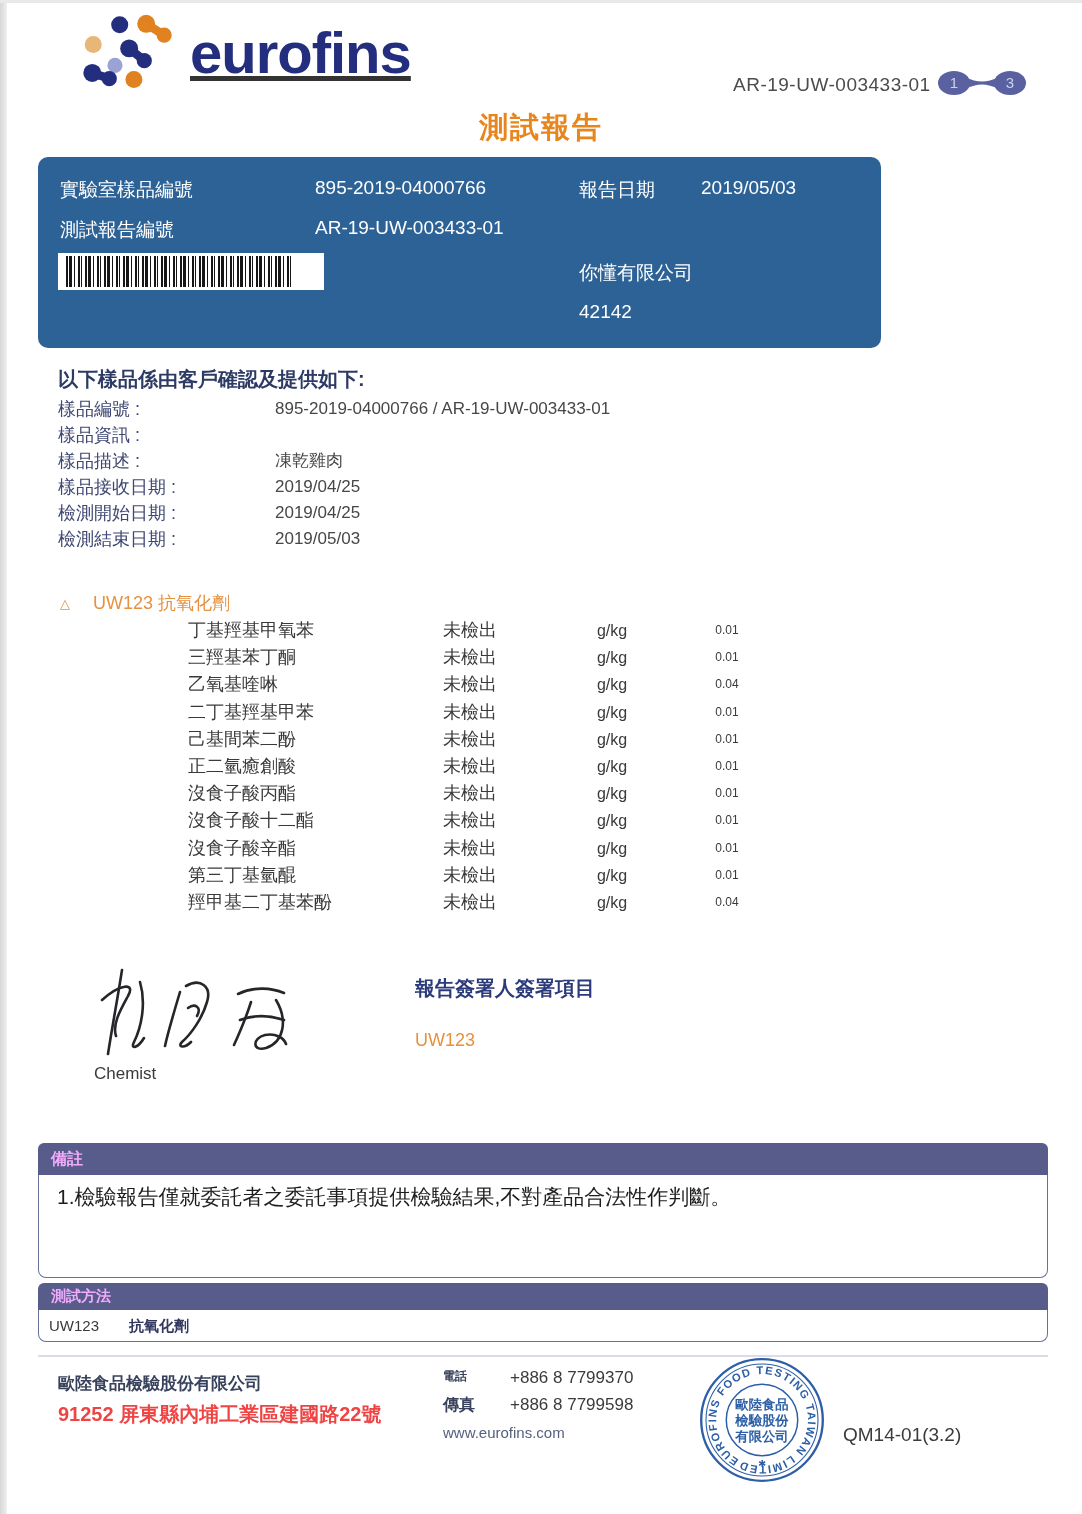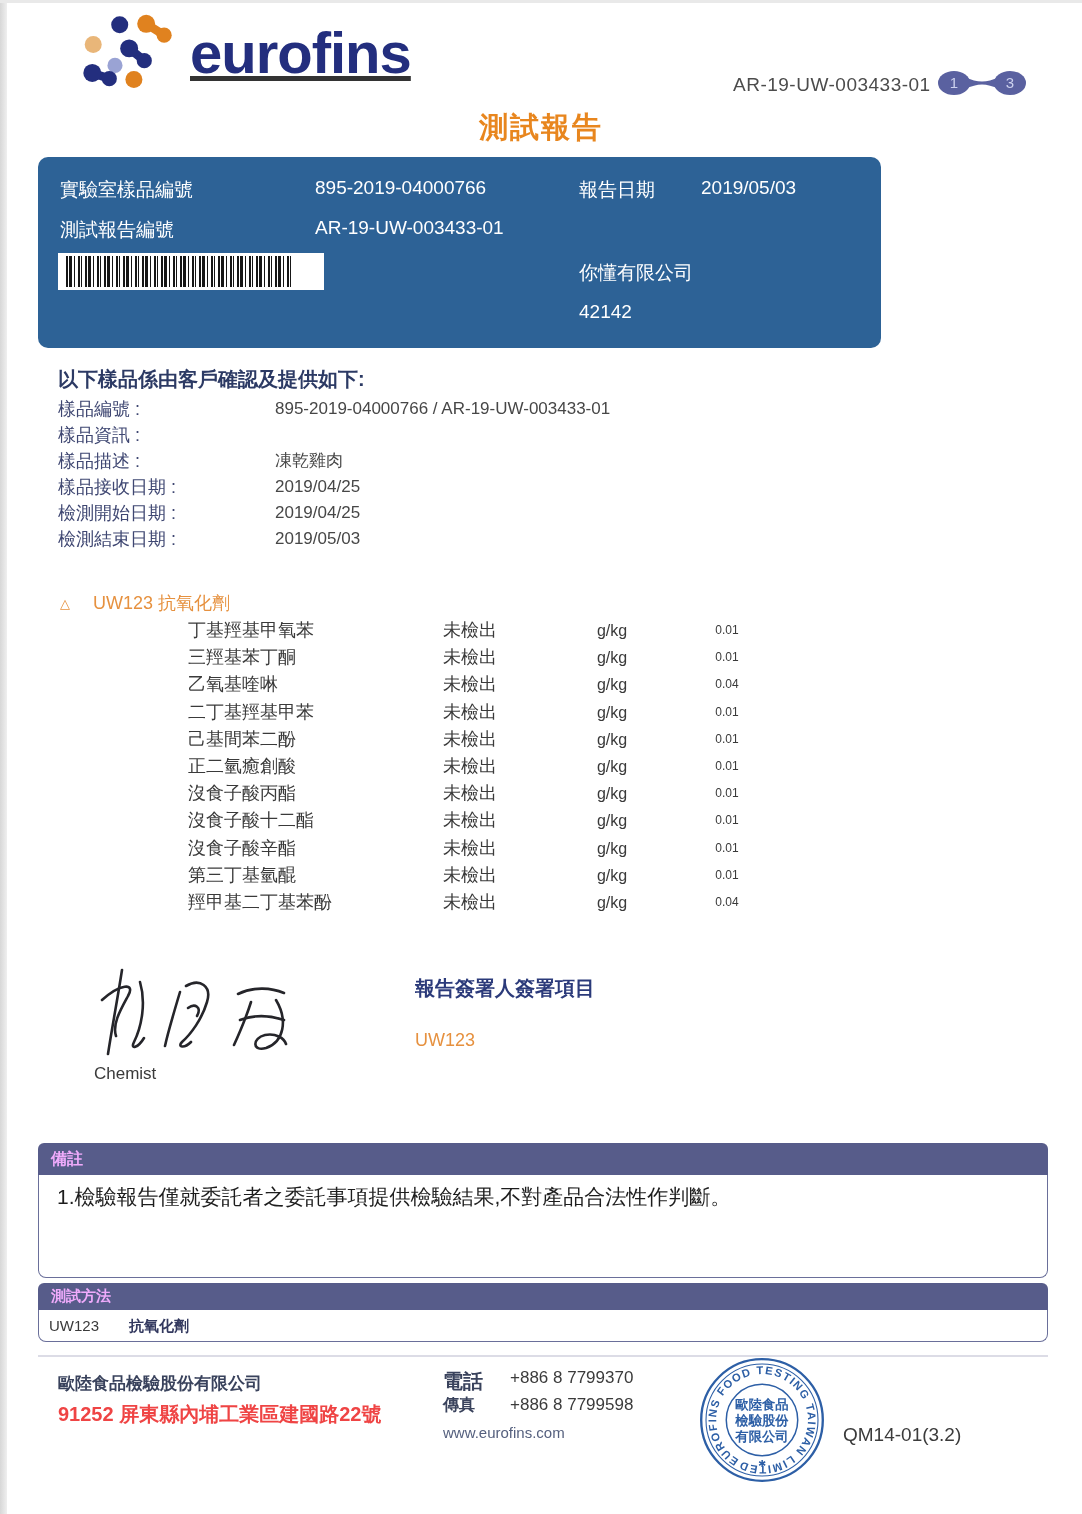--- a/index.html
+++ b/index.html
@@ -88,21 +88,21 @@
   .m-row{position:relative;height:31px;line-height:31px;}
   .m-row .m-code{position:absolute;left:10px;}
   .m-row .m-name{position:absolute;left:90px;font-weight:700;color:#33395f;}
   .m-row .m-desc{position:absolute;left:203px;white-space:nowrap;}
 
   .footer-divider{position:absolute;left:38px;top:1355px;width:1010px;height:2px;background:#dcdce6;}
 
   
   .f-company{position:absolute;left:58px;top:1372px;font-size:17px;font-weight:700;color:#39425c;}
   .f-address{position:absolute;left:58px;top:1401px;font-size:20px;font-weight:700;color:#ef4444;}
-  .f-phone-lbl{position:absolute;left:443px;top:1368px;font-size:20px;font-weight:700;color:#39425c;}
+  .f-phone-lbl{position:absolute;left:443px;top:1368px;font-size:12px;font-weight:700;color:#39425c;}
   .f-phone{position:absolute;left:510px;top:1368px;font-size:17px;color:#3b3b3b;}
   .f-fax-lbl{position:absolute;left:443px;top:1395px;font-size:16px;font-weight:700;color:#39425c;}
   .f-fax{position:absolute;left:510px;top:1395px;font-size:17px;color:#3b3b3b;}
   .f-web{position:absolute;left:443px;top:1424px;font-size:15px;color:#55607e;}
   .seal{position:absolute;left:698px;top:1356px;width:128px;height:128px;}
   .f-doccode{position:absolute;left:843px;top:1424px;font-size:19px;color:#3b3b3b;}
 </style>
 </head>
 <body>
 

